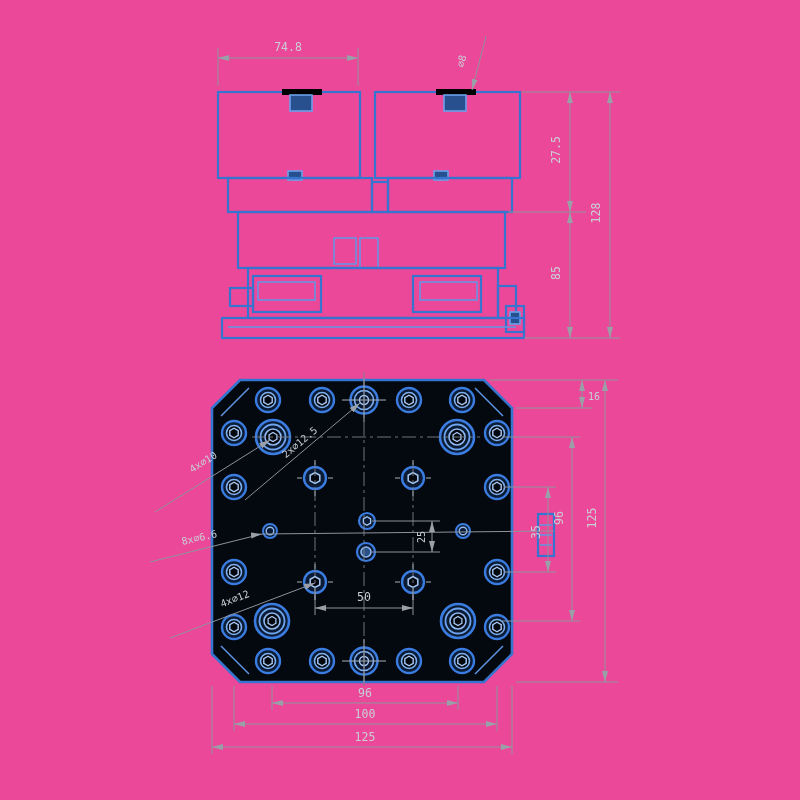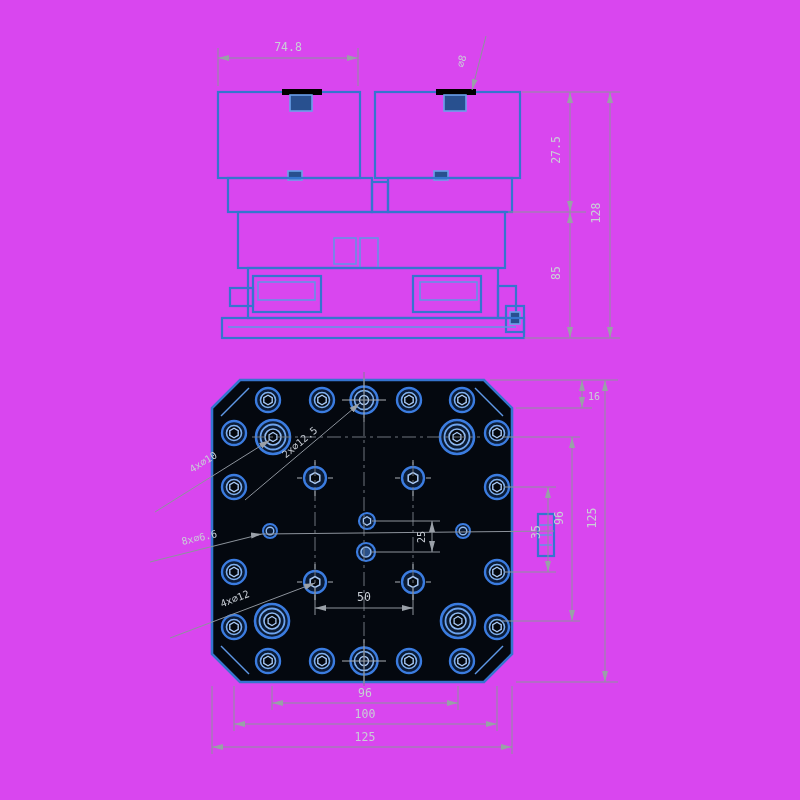--- a/index.html
+++ b/index.html
@@ -1,16 +1,16 @@
 <!DOCTYPE html>
 <html><head>
 <meta charset="utf-8">
 <style>
   html,body{margin:0;padding:0;background:#000;}
-  #canvas{position:relative;width:800px;height:800px;background:#d946ef;overflow:hidden;}
+  #canvas{position:relative;width:800px;height:800px;background:#ec4899;overflow:hidden;}
   svg{display:block}
   .p{fill:none;stroke:#3575cf;stroke-width:2.2;stroke-linejoin:miter}
   .p2{fill:none;stroke:#5e97e6;stroke-width:1.5}
   .sq{fill:#28508f;stroke:#6aa0ea;stroke-width:1.6}
   .mask{fill:#000;stroke:none}
   .d{fill:none;stroke:#8d939c;stroke-width:1}
   .dim{fill:none;stroke:#8d939c;stroke-width:1;marker-start:url(#arr);marker-end:url(#arr)}
   .lead{fill:none;stroke:#8d939c;stroke-width:1;marker-end:url(#arr)}
   .leadm{fill:none;stroke:#8d939c;stroke-width:1;marker-mid:url(#arr)}
   .cl{fill:none;stroke:#7c828b;stroke-width:0.9;stroke-dasharray:14 4 3 4}

